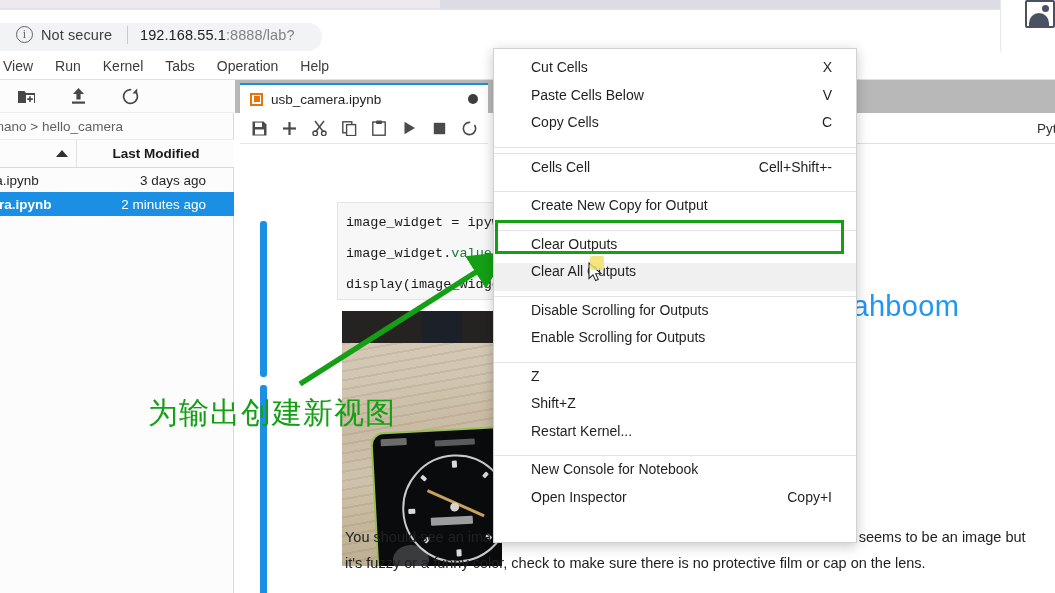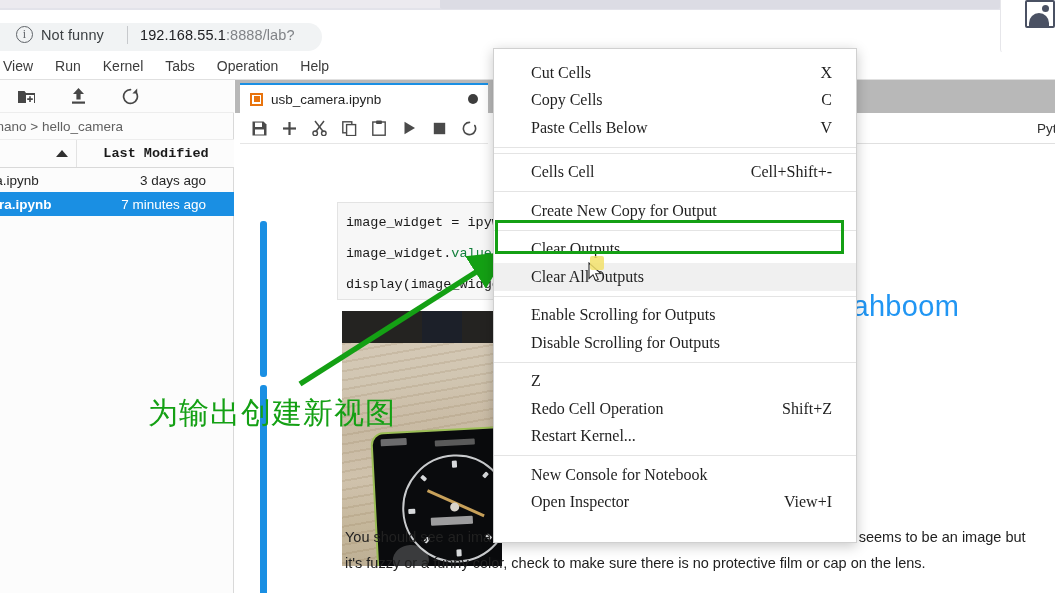--- a/index.html
+++ b/index.html
@@ -101,21 +101,21 @@
   .fb-breadcrumb {
     position: absolute; left: 0; top: 33px; width: 234px; height: 27px;
     font-size: 13.5px; color: #616161; line-height: 27px;
     padding-left: 0px; white-space: nowrap; overflow: hidden;
     border-bottom: 1px solid #ededed;
   }
   .fb-breadcrumb .crumbtxt { margin-left: -8px; }
 
   .fb-header {
     position: absolute; left: 0; top: 60px; width: 234px; height: 28px;
-    border-bottom: 1px solid #d9d9d9; background: #fcfcfc; font-family: Liberation Mono, monospace;
+    border-bottom: 1px solid #d9d9d9; background: #fcfcfc;
   }
   .fb-hdr-name {
     position: absolute; left: 0; top: 0; width: 77px; height: 27px;
     border-right: 1px solid #e3e3e3;
     display: flex; align-items: center; justify-content: flex-end;
     padding-right: 8px;
   }
   .caret-up {
     width: 0; height: 0; border-left: 6px solid transparent;
     border-right: 6px solid transparent; border-bottom: 7px solid #303030;
@@ -263,22 +263,22 @@
     font-family: "Liberation Sans", sans-serif;
   }
 
   
   .ctxmenu {
     position: absolute; left: 493px; top: 48px; width: 364px; height: 495px;
     background: #ffffff; border: 1px solid #d0d0d0;
     box-shadow: 0 3px 12px rgba(0,0,0,.22);
   }
   .ctx-item {
-    position: relative; height: 27.5px; display: flex; align-items: center;
-    padding: 0 24px 0 37px; font-size: 16px; color: #1f1f1f; cursor: default; font-family: Liberation Serif, serif;
+    position: relative; height: 27.5px; display: flex; 
+    padding: 0 24px 0 37px; font-size: 14px; color: #1f1f1f; cursor: default;
   }
   .ctx-item .ctx-label { flex: 1; white-space: nowrap; }
   .ctx-item .ctx-key { color: #1f1f1f; white-space: nowrap; }
   .ctx-item.hl { background: #f0f0f0; }
   .ctx-sep { height: 1px; background: #e4e4e4; margin: 5px 0 5px 0; }
   .ctx-pad-top { height: 10px; }
   .ctx-highlight-box {
     position: absolute; left: 495px; top: 220px; width: 349px; height: 34px;
     border: 3px solid #14a014; pointer-events: none;
   }
@@ -297,21 +297,21 @@
 
 <div id="root">
 
   <div class="chrome-top"></div>
   <div class="chrome-tabstrip-fill"></div>
   <div class="chrome-tab-ghost"></div>
 
   <div class="addrbar-row">
     <div class="addrbar"></div>
     <div class="addr-info-icon">i</div>
-    <div class="addr-notsecure">Not funny</div>
+    <div class="addr-notsecure">Not secure</div>
     <div class="addr-divider"></div>
     <div class="addr-url"><span>192.168.55.1</span><span class="dim">:8888/lab?</span></div>
   </div>
 
   <div class="chrome-right-pane"></div>
   <div class="img-badge">
     <div class="mound"></div>
     <div class="sun"></div>
   </div>
 
@@ -357,21 +357,21 @@
       </div>
       <div class="fb-hdr-mod">Last Modified</div>
     </div>
 
     <div class="fb-row r0">
       <span class="fname">mera.ipynb</span>
       <span class="fmod">3 days ago</span>
     </div>
     <div class="fb-row r1">
       <span class="fname">amera.ipynb</span>
-      <span class="fmod">7 minutes ago</span>
+      <span class="fmod">2 minutes ago</span>
     </div>
   </div>
 
   <div class="nb-area">
     <div class="nb-tabbar">
       <div class="nb-tab">
         <span class="nb-tab-icon"></span>
         <span class="nb-tab-label">usb_camera.ipynb</span>
         <span class="nb-tab-dot"></span>
       </div>
@@ -487,27 +487,27 @@
   </svg>
   <div class="annot-cn">为输出创建新视图</div>
 
   <div class="ctxmenu" id="ctxmenu">
     <div class="ctx-pad-top"></div>
   <div class="ctx-item">
         <span class="ctx-label">Cut Cells</span>
         <span class="ctx-key">X</span>
       </div>
       <div class="ctx-item">
+        <span class="ctx-label">Paste Cells Below</span>
+        <span class="ctx-key">V</span>
+      </div>
+      <div class="ctx-item">
         <span class="ctx-label">Copy Cells</span>
         <span class="ctx-key">C</span>
       </div>
-      <div class="ctx-item">
-        <span class="ctx-label">Paste Cells Below</span>
-        <span class="ctx-key">V</span>
-      </div>
       <div class="ctx-sep"></div>
       <div class="ctx-sep"></div>
       <div class="ctx-item">
         <span class="ctx-label">Cells Cell</span>
         <span class="ctx-key">Cell+Shift+-</span>
       </div>
       <div class="ctx-sep"></div>
       <div class="ctx-item">
         <span class="ctx-label">Create New Copy for Output</span>
         <span class="ctx-key"></span>
@@ -516,47 +516,46 @@
       <div class="ctx-item">
         <span class="ctx-label">Clear Outputs</span>
         <span class="ctx-key"></span>
       </div>
       <div class="ctx-item hl">
         <span class="ctx-label">Clear All Outputs</span>
         <span class="ctx-key"></span>
       </div>
       <div class="ctx-sep"></div>
       <div class="ctx-item">
+        <span class="ctx-label">Disable Scrolling for Outputs</span>
+        <span class="ctx-key"></span>
+      </div>
+      <div class="ctx-item">
         <span class="ctx-label">Enable Scrolling for Outputs</span>
         <span class="ctx-key"></span>
       </div>
-      <div class="ctx-item">
-        <span class="ctx-label">Disable Scrolling for Outputs</span>
-        <span class="ctx-key"></span>
-      </div>
       <div class="ctx-sep"></div>
       <div class="ctx-item">
         <span class="ctx-key">Z</span>
       </div>
       <div class="ctx-item">
-        <span class="ctx-label">Redo Cell Operation</span>
         <span class="ctx-key">Shift+Z</span>
       </div>
       <div class="ctx-item">
         <span class="ctx-label">Restart Kernel...</span>
         <span class="ctx-key"></span>
       </div>
       <div class="ctx-sep"></div>
       <div class="ctx-item">
         <span class="ctx-label">New Console for Notebook</span>
         <span class="ctx-key"></span>
       </div>
       <div class="ctx-item">
         <span class="ctx-label">Open Inspector</span>
-        <span class="ctx-key">View+I</span>
+        <span class="ctx-key">Copy+I</span>
       </div>
     </div>
   <div class="ctx-highlight-box"></div>
 
   <div class="cursor">
     <div class="glow"></div>
     <svg width="18" height="22" viewBox="0 0 18 22">
       <path d="M1 1 L1 16.5 L5 12.8 L7.6 18.6 L10.2 17.4 L7.7 11.8 L13 11.6 Z" fill="#ffffff" stroke="#2b2b2b" stroke-width="1.1"></path>
     </svg>
   </div>

